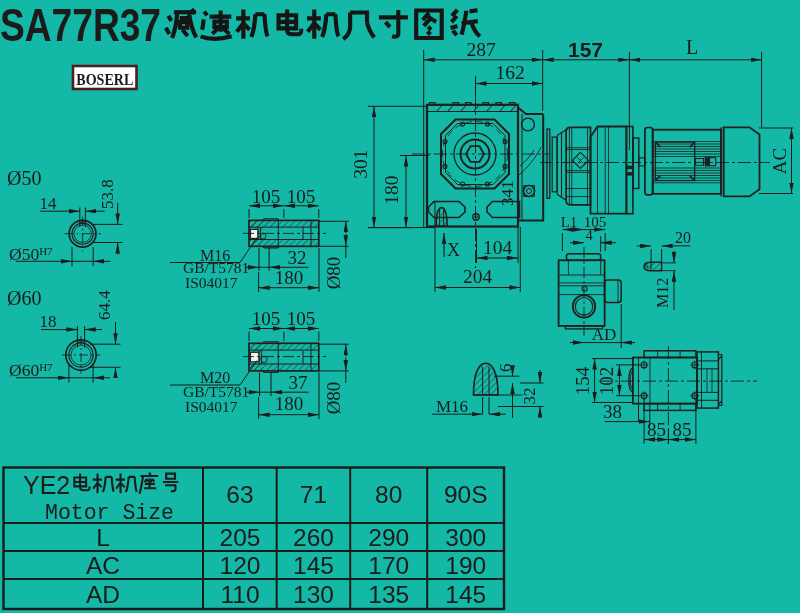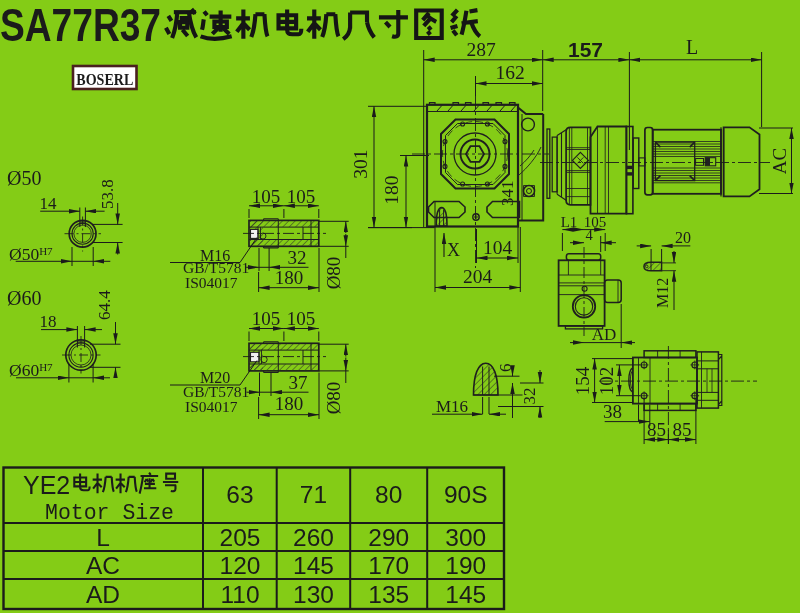--- a/index.html
+++ b/index.html
@@ -1,16 +1,16 @@
 <!DOCTYPE html>
 <html><head>
 <meta charset="utf-8">
 <style>
   html,body{margin:0;padding:0;background:#ffffff;}
-  .page{position:relative;width:800px;height:613px;background:#84cc16;overflow:hidden;}
+  .page{position:relative;width:800px;height:613px;background:#14b8a6;overflow:hidden;}
   svg{position:absolute;left:0;top:0;}
   svg{font-family:"Liberation Serif", serif;}
   text{fill:#1b1b1b;}
   .sans{font-family:"Liberation Sans", sans-serif;}
   .mono{font-family:"Liberation Mono", monospace;}
 </style>
 </head>
 <body>
 <div class="page">
 <svg width="800" height="613" viewBox="0 0 800 613">

